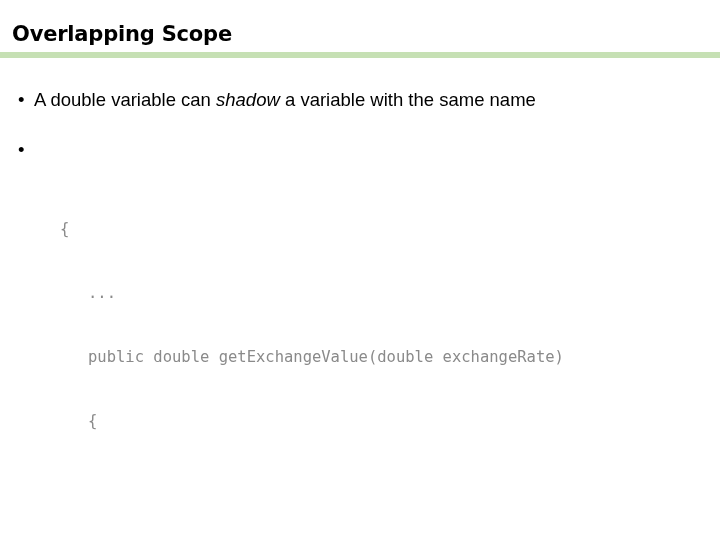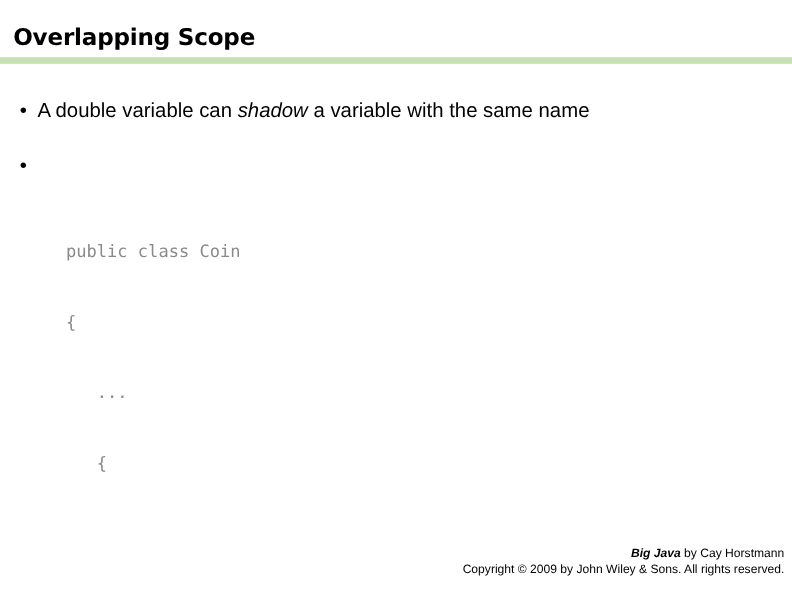--- a/index.html
+++ b/index.html
@@ -128,31 +128,27 @@
       <span class="bullet-text"><span>A double variable can </span><i>shadow</i><span> a variable with the same name</span></span>
     </div>
 
     <div class="bullet-row">
       <span class="bullet-dot">•</span>
     </div>
 
   </div>
 
   <div class="code-block">
-    <div class="code-line"><span>public class Coin</span></div>
     <div class="code-line"><span>{</span></div>
     <div class="code-line"><span>   ...</span></div>
+    <div class="code-line"><span>   public double getExchangeValue(double exchangeRate)</span></div>
     <div class="code-line"><span>   {</span></div>
     <div class="code-line"></div>
     
     
     
     
     
     
   </div>
 
-  <div class="footer">
-    <div class="footer-line1"><span class="book-title">Big Java</span><span> by Cay Horstmann</span></div>
-    <div class="footer-line2">Copyright © 2009 by John Wiley &amp; Sons.  All rights reserved.</div>
-  </div>
 
 </div>
 
 </body></html>

